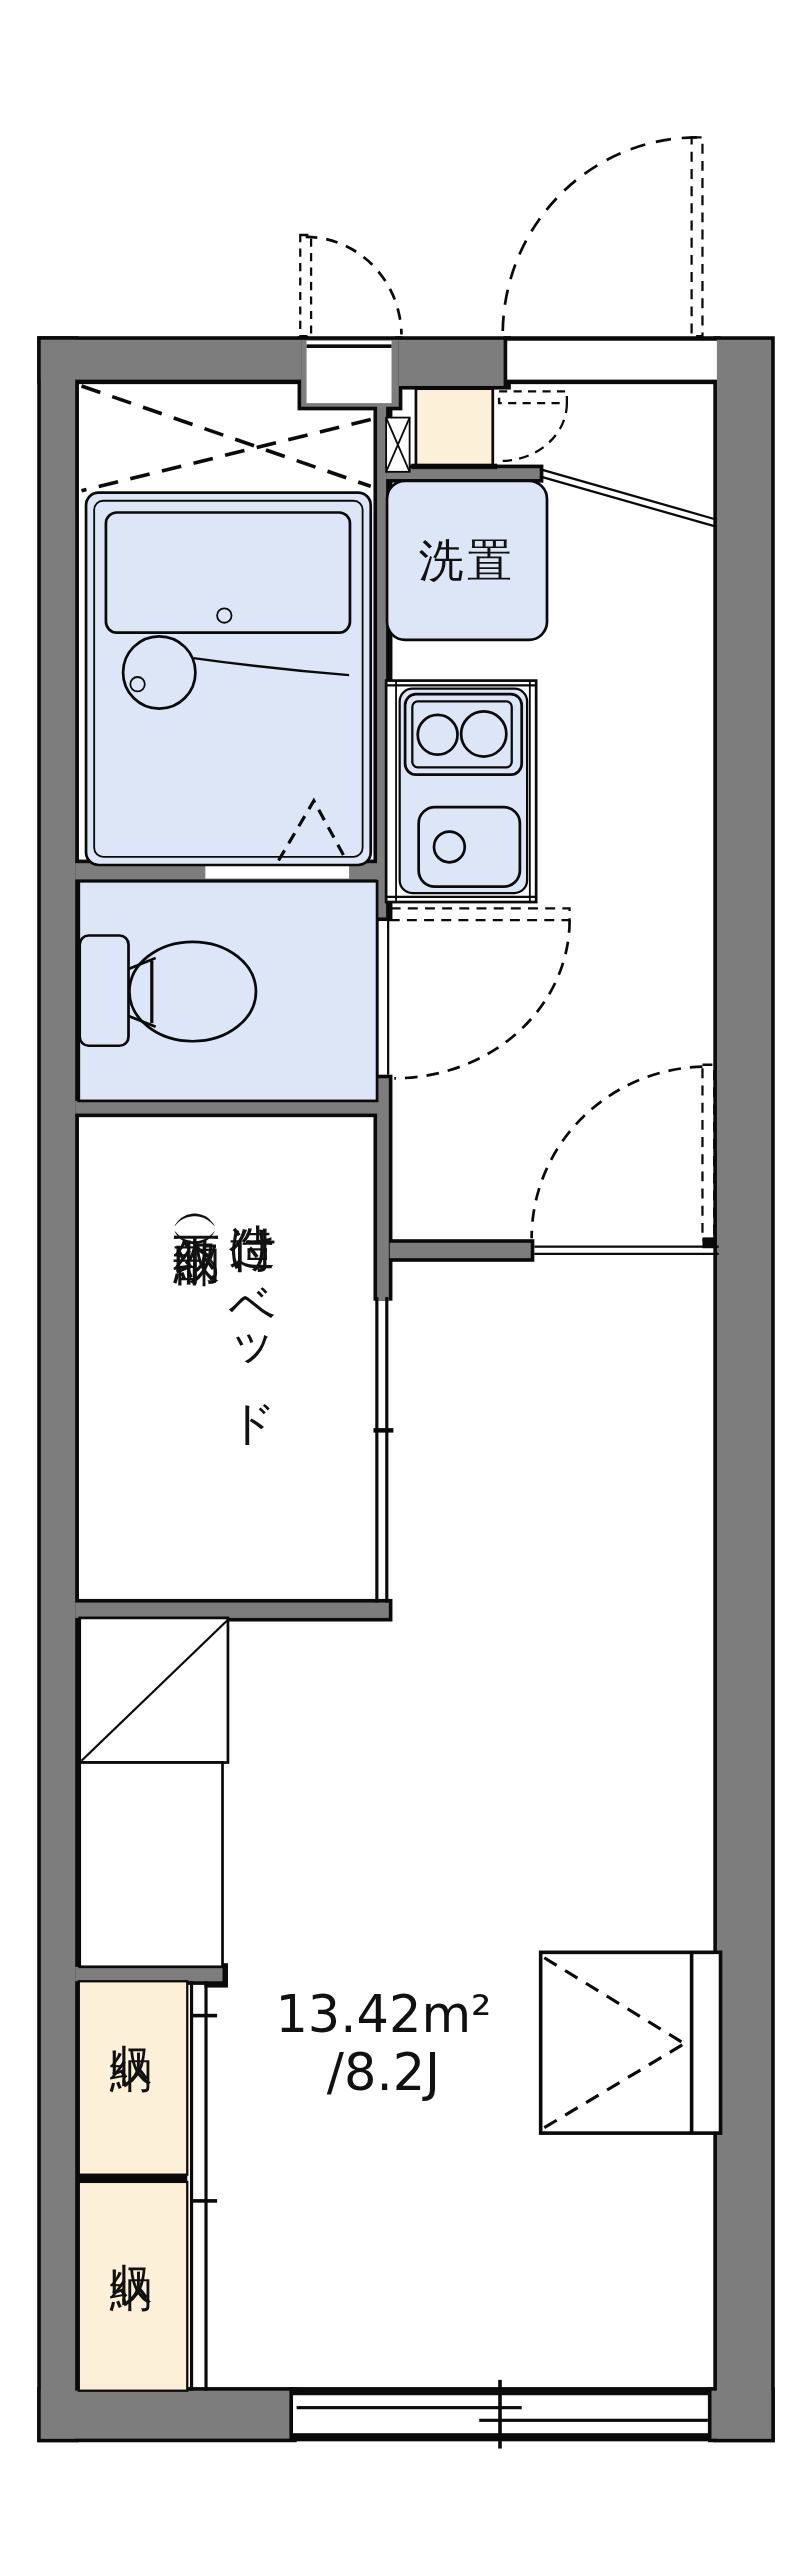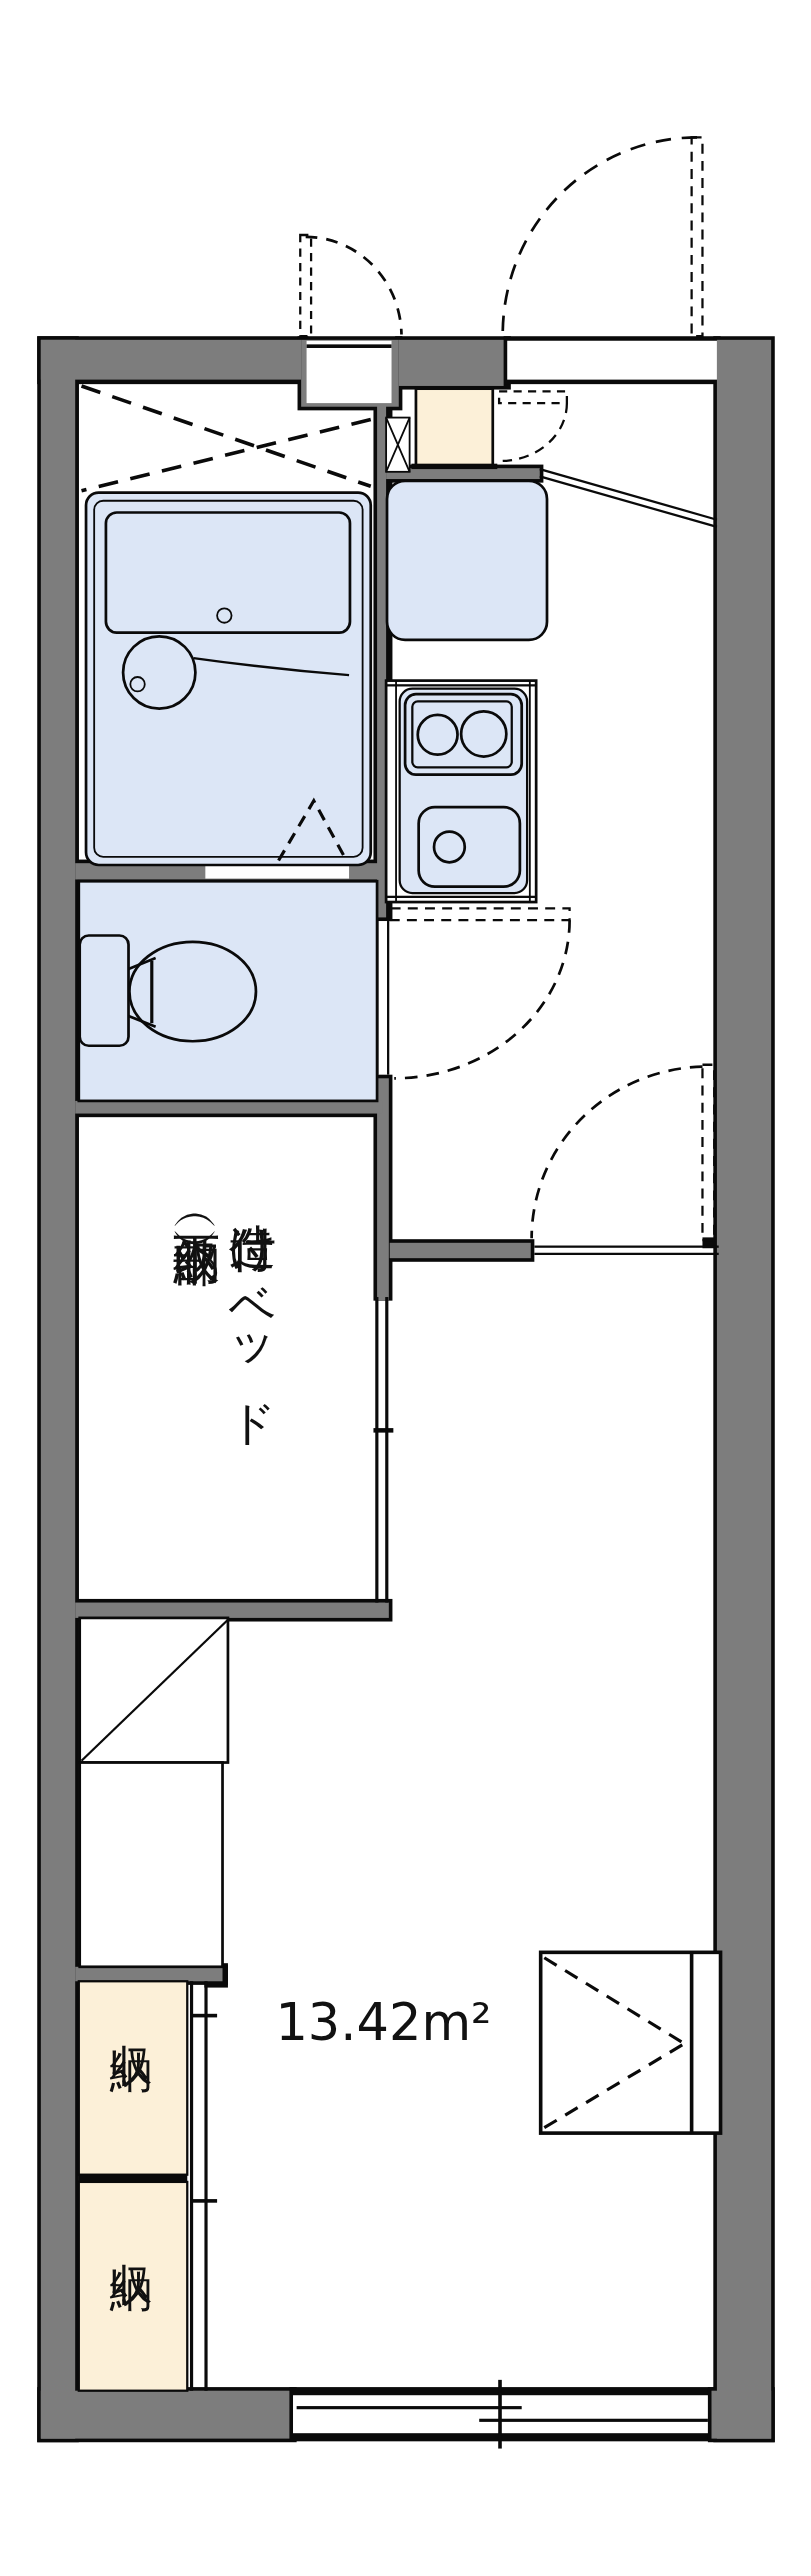--- a/index.html
+++ b/index.html
@@ -164,22 +164,24 @@
     <path d="M771,152 A215,218 0 0 0 556,370" stroke-width="3" stroke-dasharray="17 12"></path>
     <rect x="552" y="433" width="75" height="13" stroke-width="2.5" stroke-dasharray="9 7"></rect>
     <path d="M627,446 A74,64 0 0 1 556,510" stroke-width="2.5" stroke-dasharray="11 8"></path>
     <rect x="432" y="1005" width="198" height="13" stroke-width="2.5" stroke-dasharray="11 8"></rect>
     <path d="M630,1018 A194,175 0 0 1 436,1193" stroke-width="3" stroke-dasharray="14 10"></path>
     <rect x="777" y="1178" width="13" height="194" stroke-width="2.5" stroke-dasharray="11 8"></rect>
     <path d="M777,1180 A195,190 0 0 0 588,1370" stroke-width="3" stroke-dasharray="14 10"></path>
   </g>
 </svg>
 
+  <div class="lbl" style="left:387px;top:481px;width:160px;height:159px;font-size:45px;letter-spacing:3.6px;">洗置</div>
 
   <div class="lbl vert" style="left:228px;top:1186px;width:51px;height:325px;font-size:47px;letter-spacing:4.5px;">造付けベッド</div>
   <div class="lbl vert" style="left:172px;top:1199px;width:51px;height:307px;font-size:47px;letter-spacing:0.9px;">（下部収納）</div>
 
-  <div class="lbl" style="left:266px;top:1987px;width:235px;height:54px;font-size:51px;margin-top:8px;">13.42m²</div>
+  <div class="lbl" style="left:266px;top:1987px;width:235px;height:54px;font-size:51px;">13.42m²</div>
+  <div class="lbl" style="left:266px;top:2045px;width:235px;height:54px;font-size:51px;">/8.2J</div>
 
   <div class="lbl vert" style="left:106px;top:2010px;width:51px;height:108px;font-size:43px;letter-spacing:7.2px;">収納</div>
   <div class="lbl vert" style="left:106px;top:2229px;width:51px;height:118px;font-size:43px;letter-spacing:7.2px;">収納</div>
 </div>
 
 
 </body></html>

